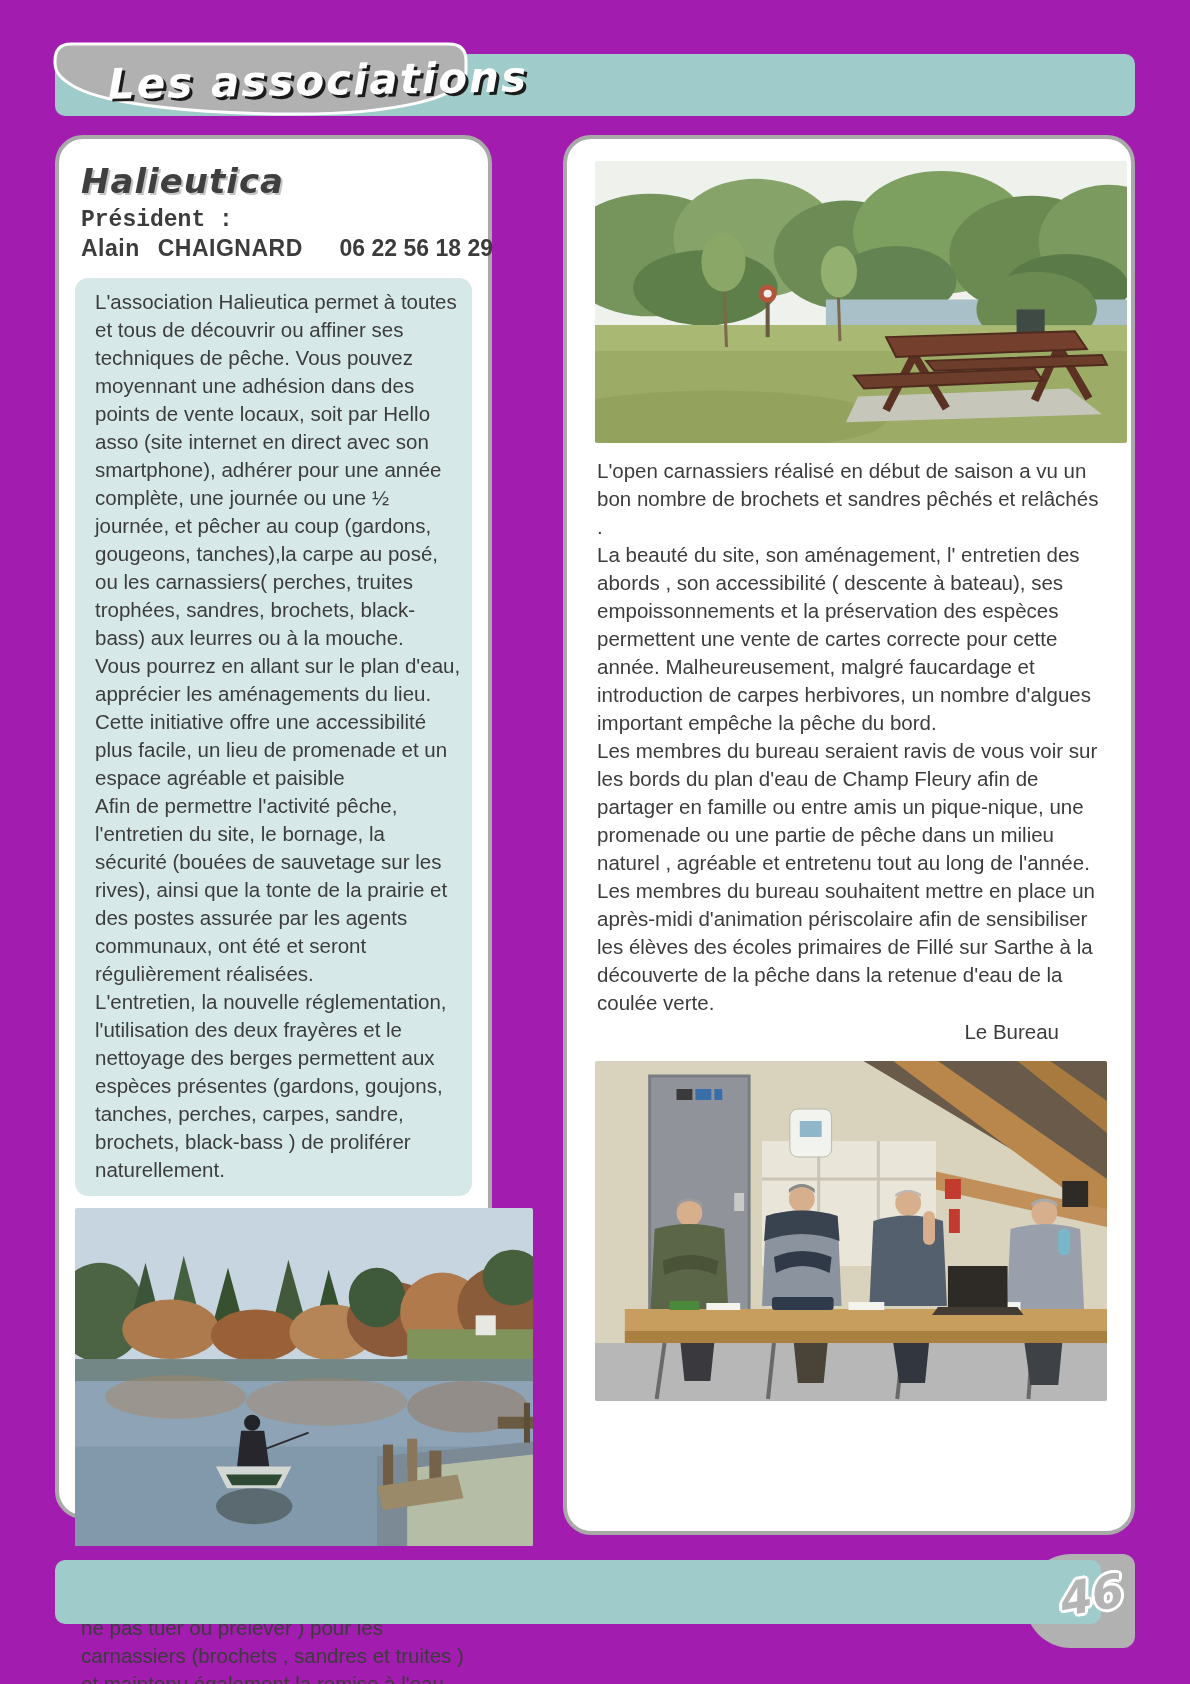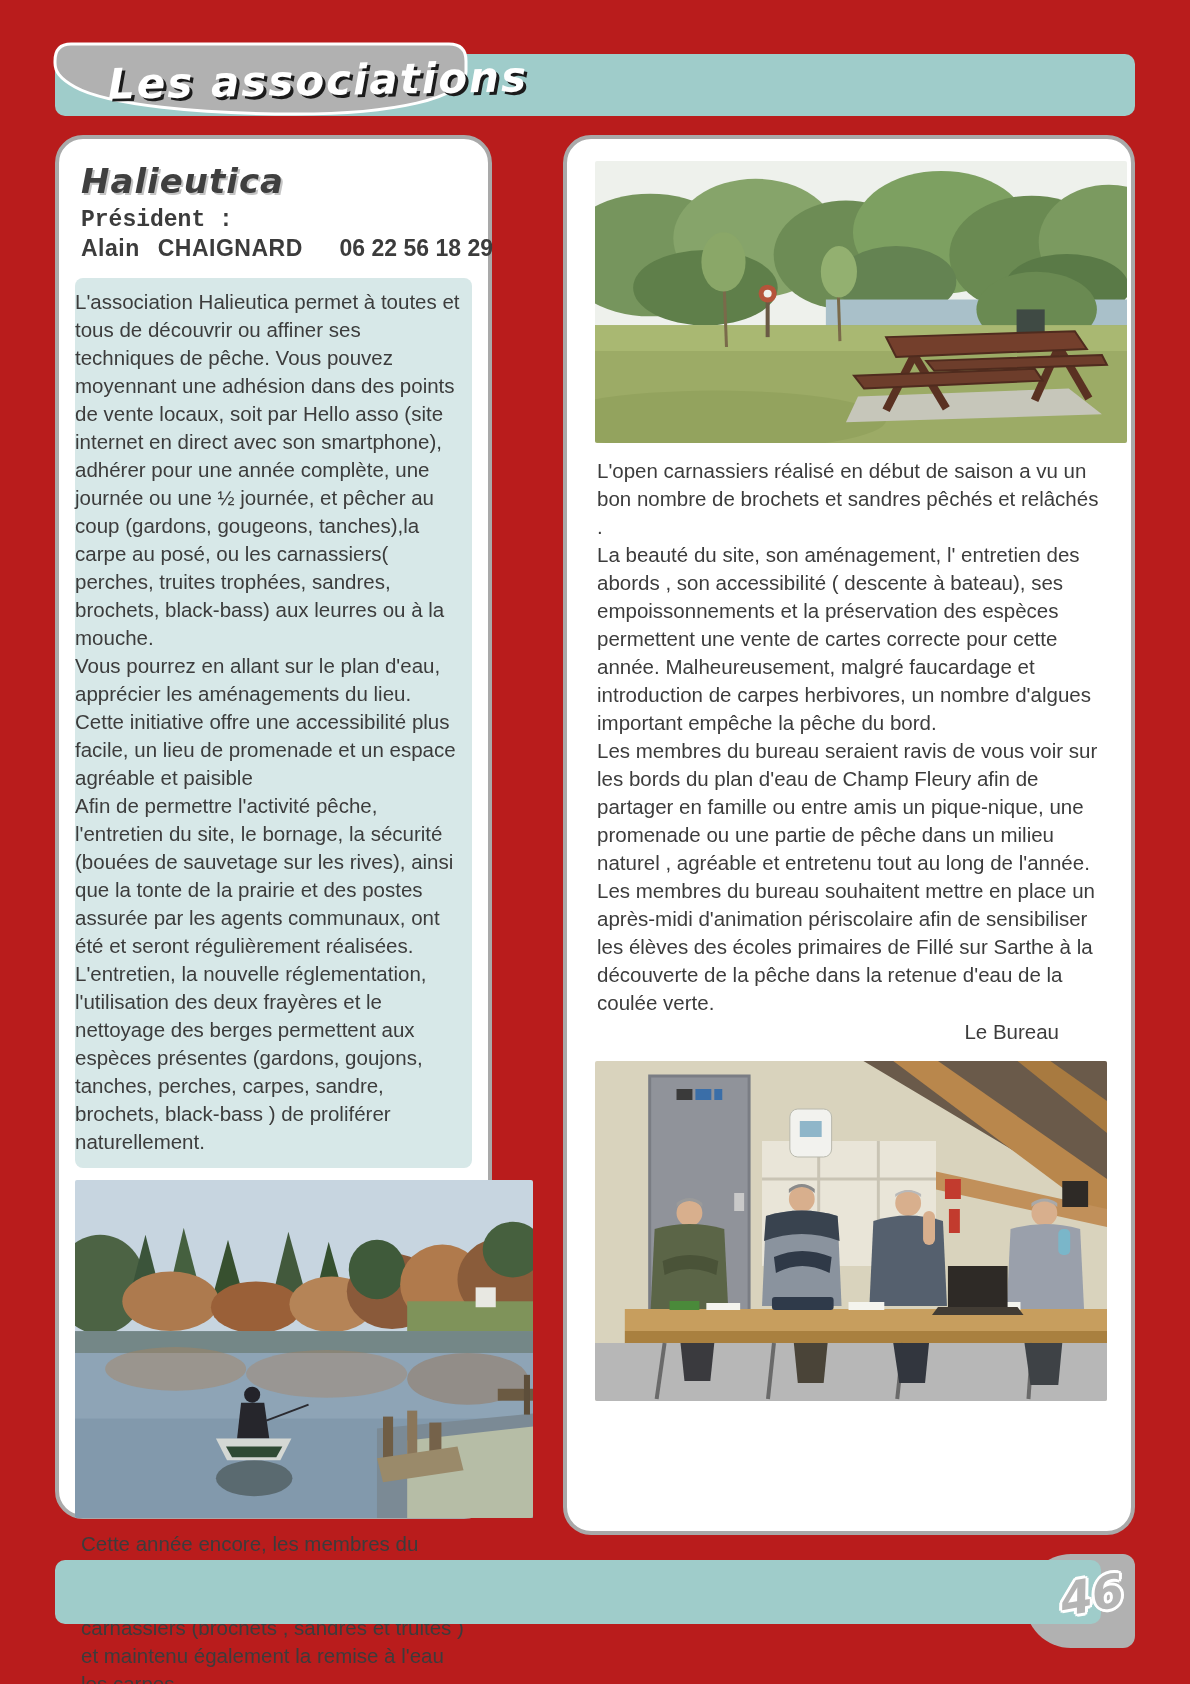--- a/index.html
+++ b/index.html
@@ -1,17 +1,17 @@
 <!DOCTYPE html>
 <html lang="fr" style="--banner-teal: #9fccca; --banner-gray: #b1b1b1; --text-block-teal: #d7e8e8; --panel-border-gray: #a9a9a9; --body-text: #3c3c3c;"><head>
 <meta charset="utf-8">
 <style>
   html,body{margin:0;padding:0;background:#ffffff;}
   .page{
-    position:relative;width:1190px;height:1684px;background:#b91c1c;
+    position:relative;width:1190px;height:1684px;background:#a21caf;
     font-family:"Liberation Sans", sans-serif;color:#3c3c3c;overflow:hidden;
   }
   
   .top-banner{
     position:absolute;left:55px;top:54px;width:1080px;height:62px;
     background:var(--banner-teal,#9fccca);border-radius:10px;z-index:1;
   }
   .header-tab-svg{position:absolute;left:53px;top:42px;z-index:2;}
   .header-title{
     position:absolute;left:108px;top:56px;z-index:3;
@@ -32,21 +32,21 @@
     font-family:"DejaVu Sans", sans-serif;
   }
   .president-label{font-size:23px;font-weight:bold;margin-left:6px;font-family:Liberation Mono, monospace;}
   .president-row{display:flex;width:412px;margin:2px 0 0 6px;font-size:23px;font-weight:bold;align-items:baseline;}
   .president-name{letter-spacing:0.5px;}
   .president-first{margin-right:18px;}
   .president-phone{margin-left:auto;}
   .referente{font-size:21px;margin:14px 0 0 6px;}
   .teal-block{
     margin-top:16px;background:var(--text-block-teal,#d7e8e8);
-    padding:10px 10px 12px 0;border-radius:8px;
+    padding:10px 10px 12px 20px;border-radius:13px;
   }
   .para{font-size:20.5px;line-height:28px;}
   .photo{display:block;border-radius:2px;}
   .photo-lake{margin-top:12px;width:458px;height:338px;}
   .nokill{margin-top:12px;padding:0 2px 0 6px;}
   .photo-picnic{width:532px;height:282px;margin:2px auto 0 auto;}
   .right-text{margin-top:14px;padding:0 2px;}
   .signature{font-size:20.5px;line-height:30px;text-align:right;padding-right:42px;}
   .photo-meeting{width:512px;height:340px;margin:14px auto 0 auto;}
   

